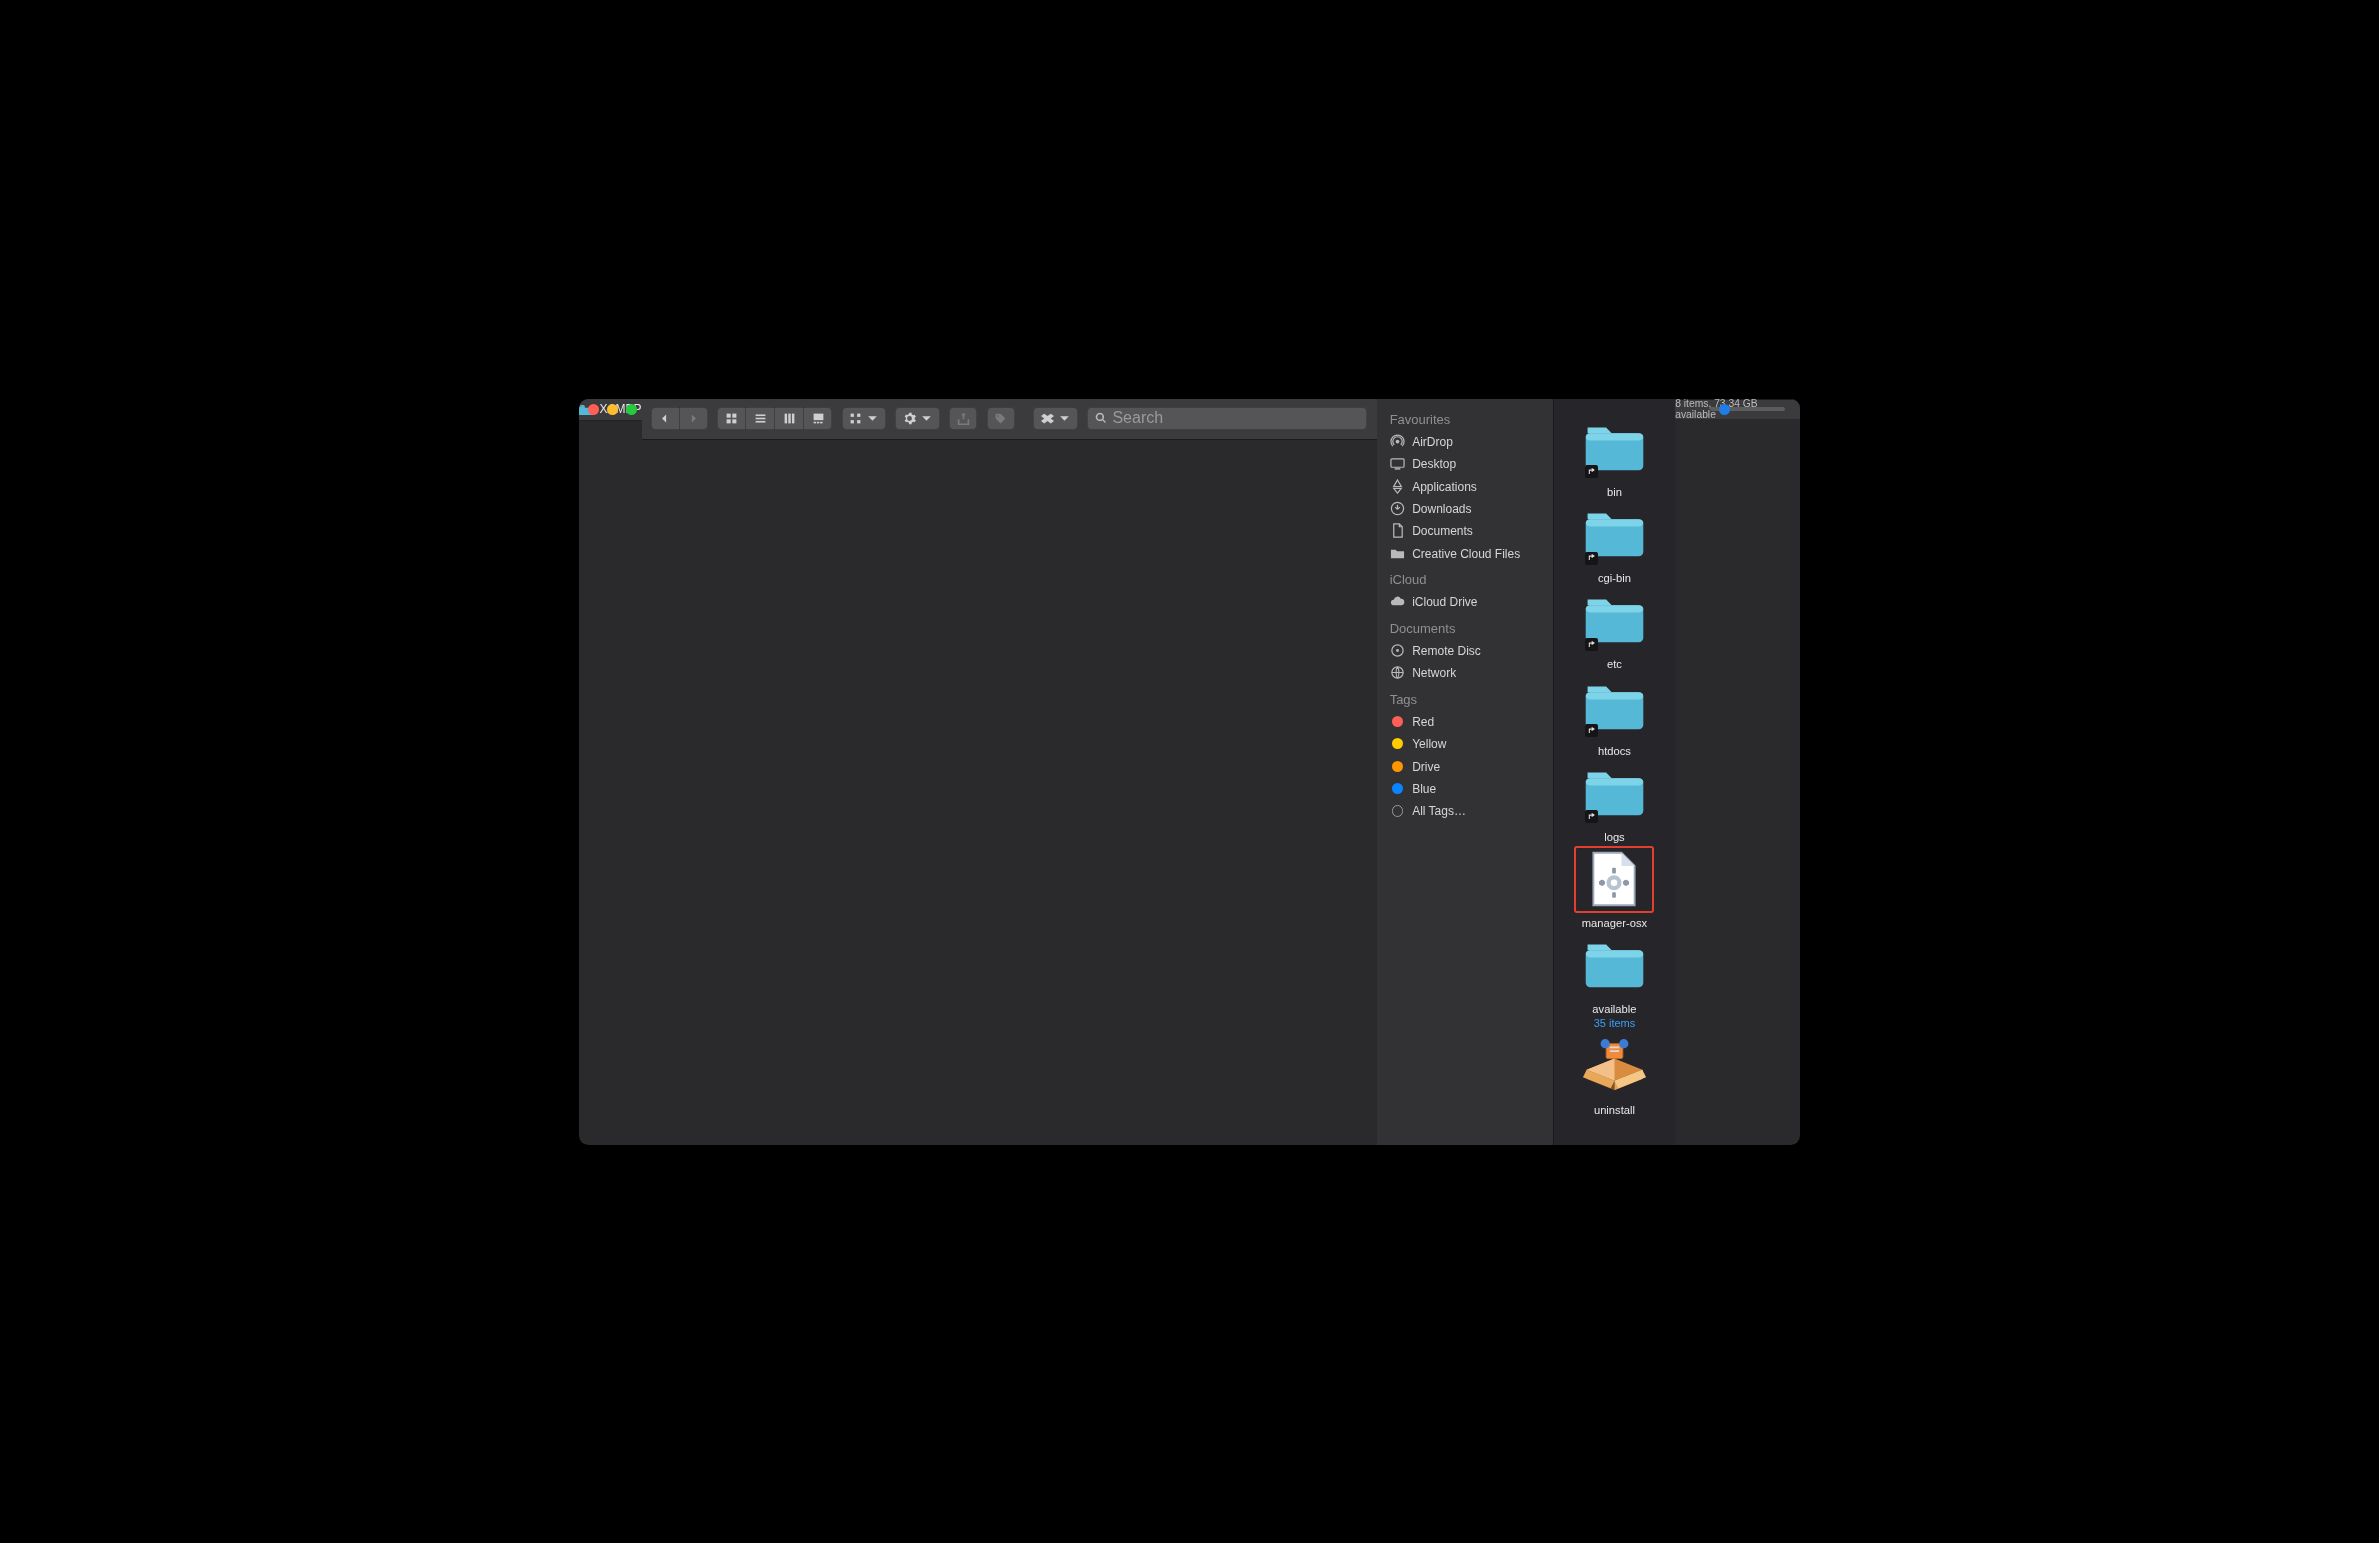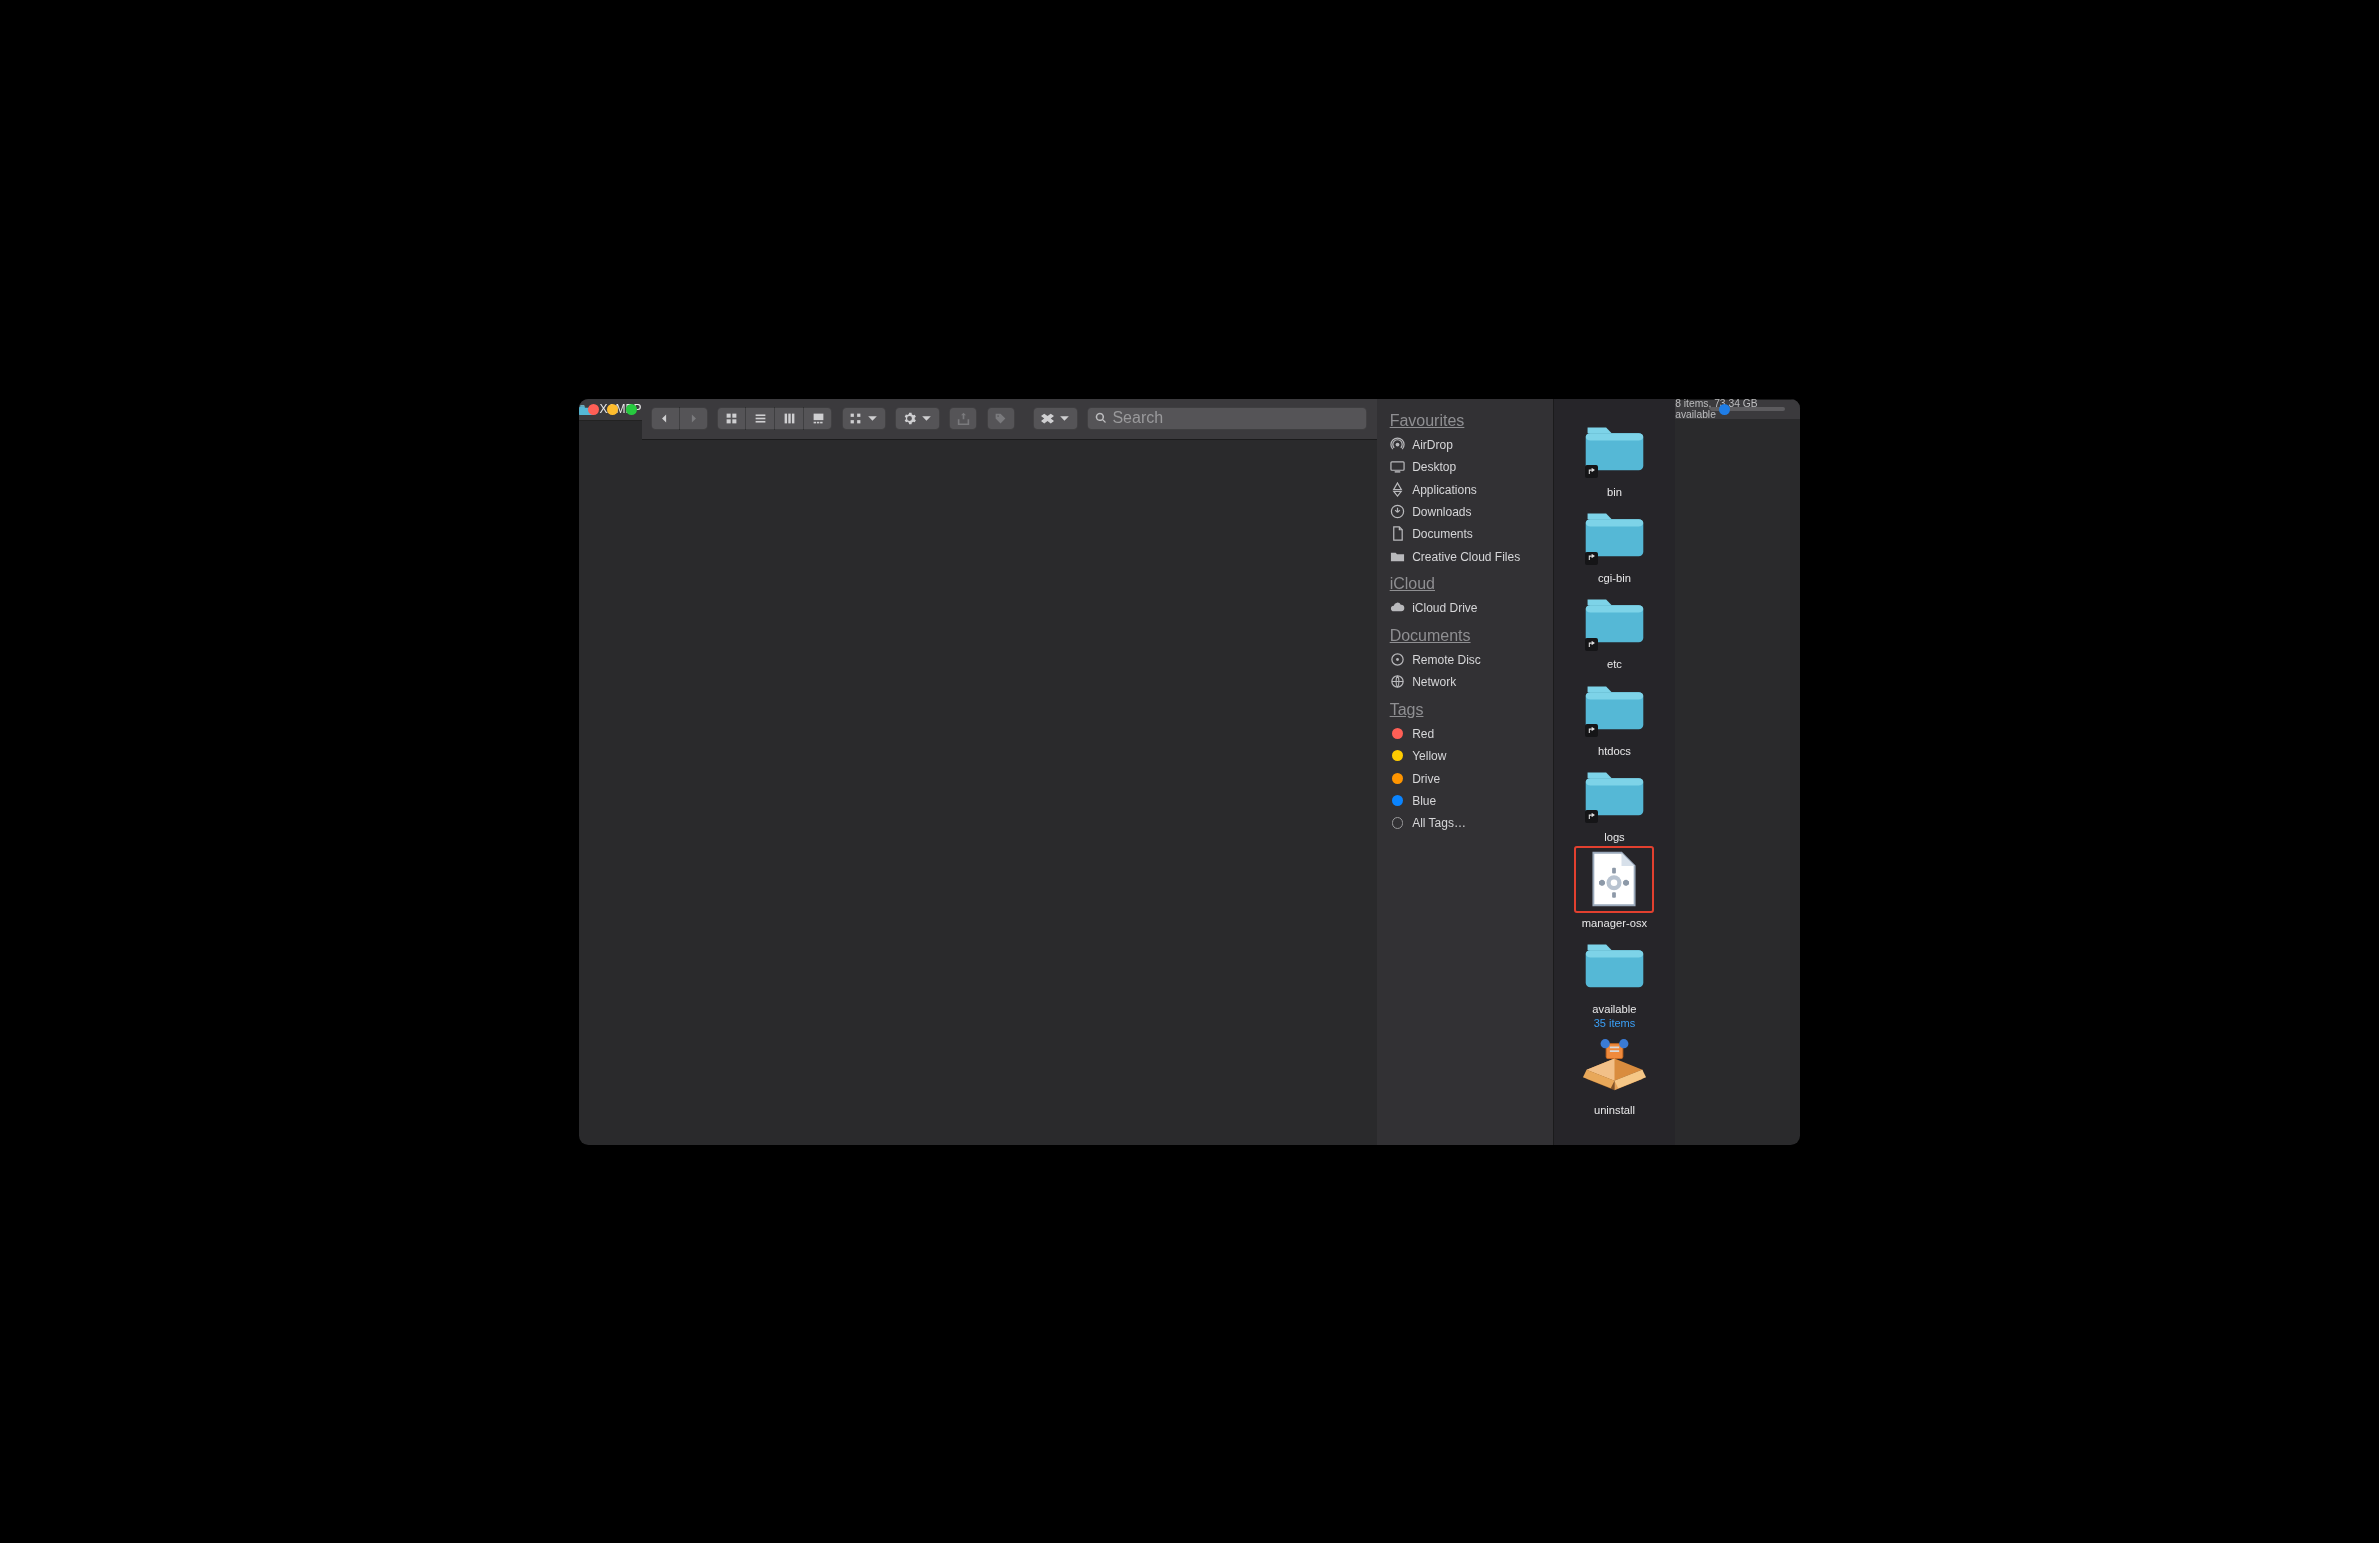--- a/index.html
+++ b/index.html
@@ -114,24 +114,23 @@
   .body { flex: 1; display: flex; min-height: 0; }
   .sidebar {
     width: 177px;
     background: #323134;
     border-right: 0.9px solid #1b1b1c;
     overflow-y: auto;
     padding-top: 5.6px;
   }
   .section-header {
     color: #8f8f92;
-    font-size: 16px;
+    font-size: 13px;
     padding: 7.5px 13px 3.7px;
     font-weight: 500;
-    text-decoration: underline;
   }
   .srow {
     display: flex;
     align-items: flex-end;
     gap: 7.5px;
     padding: 3.7px 13px;
     color: #d6d6d8;
     font-size: 12px;
     cursor: default;
   }

